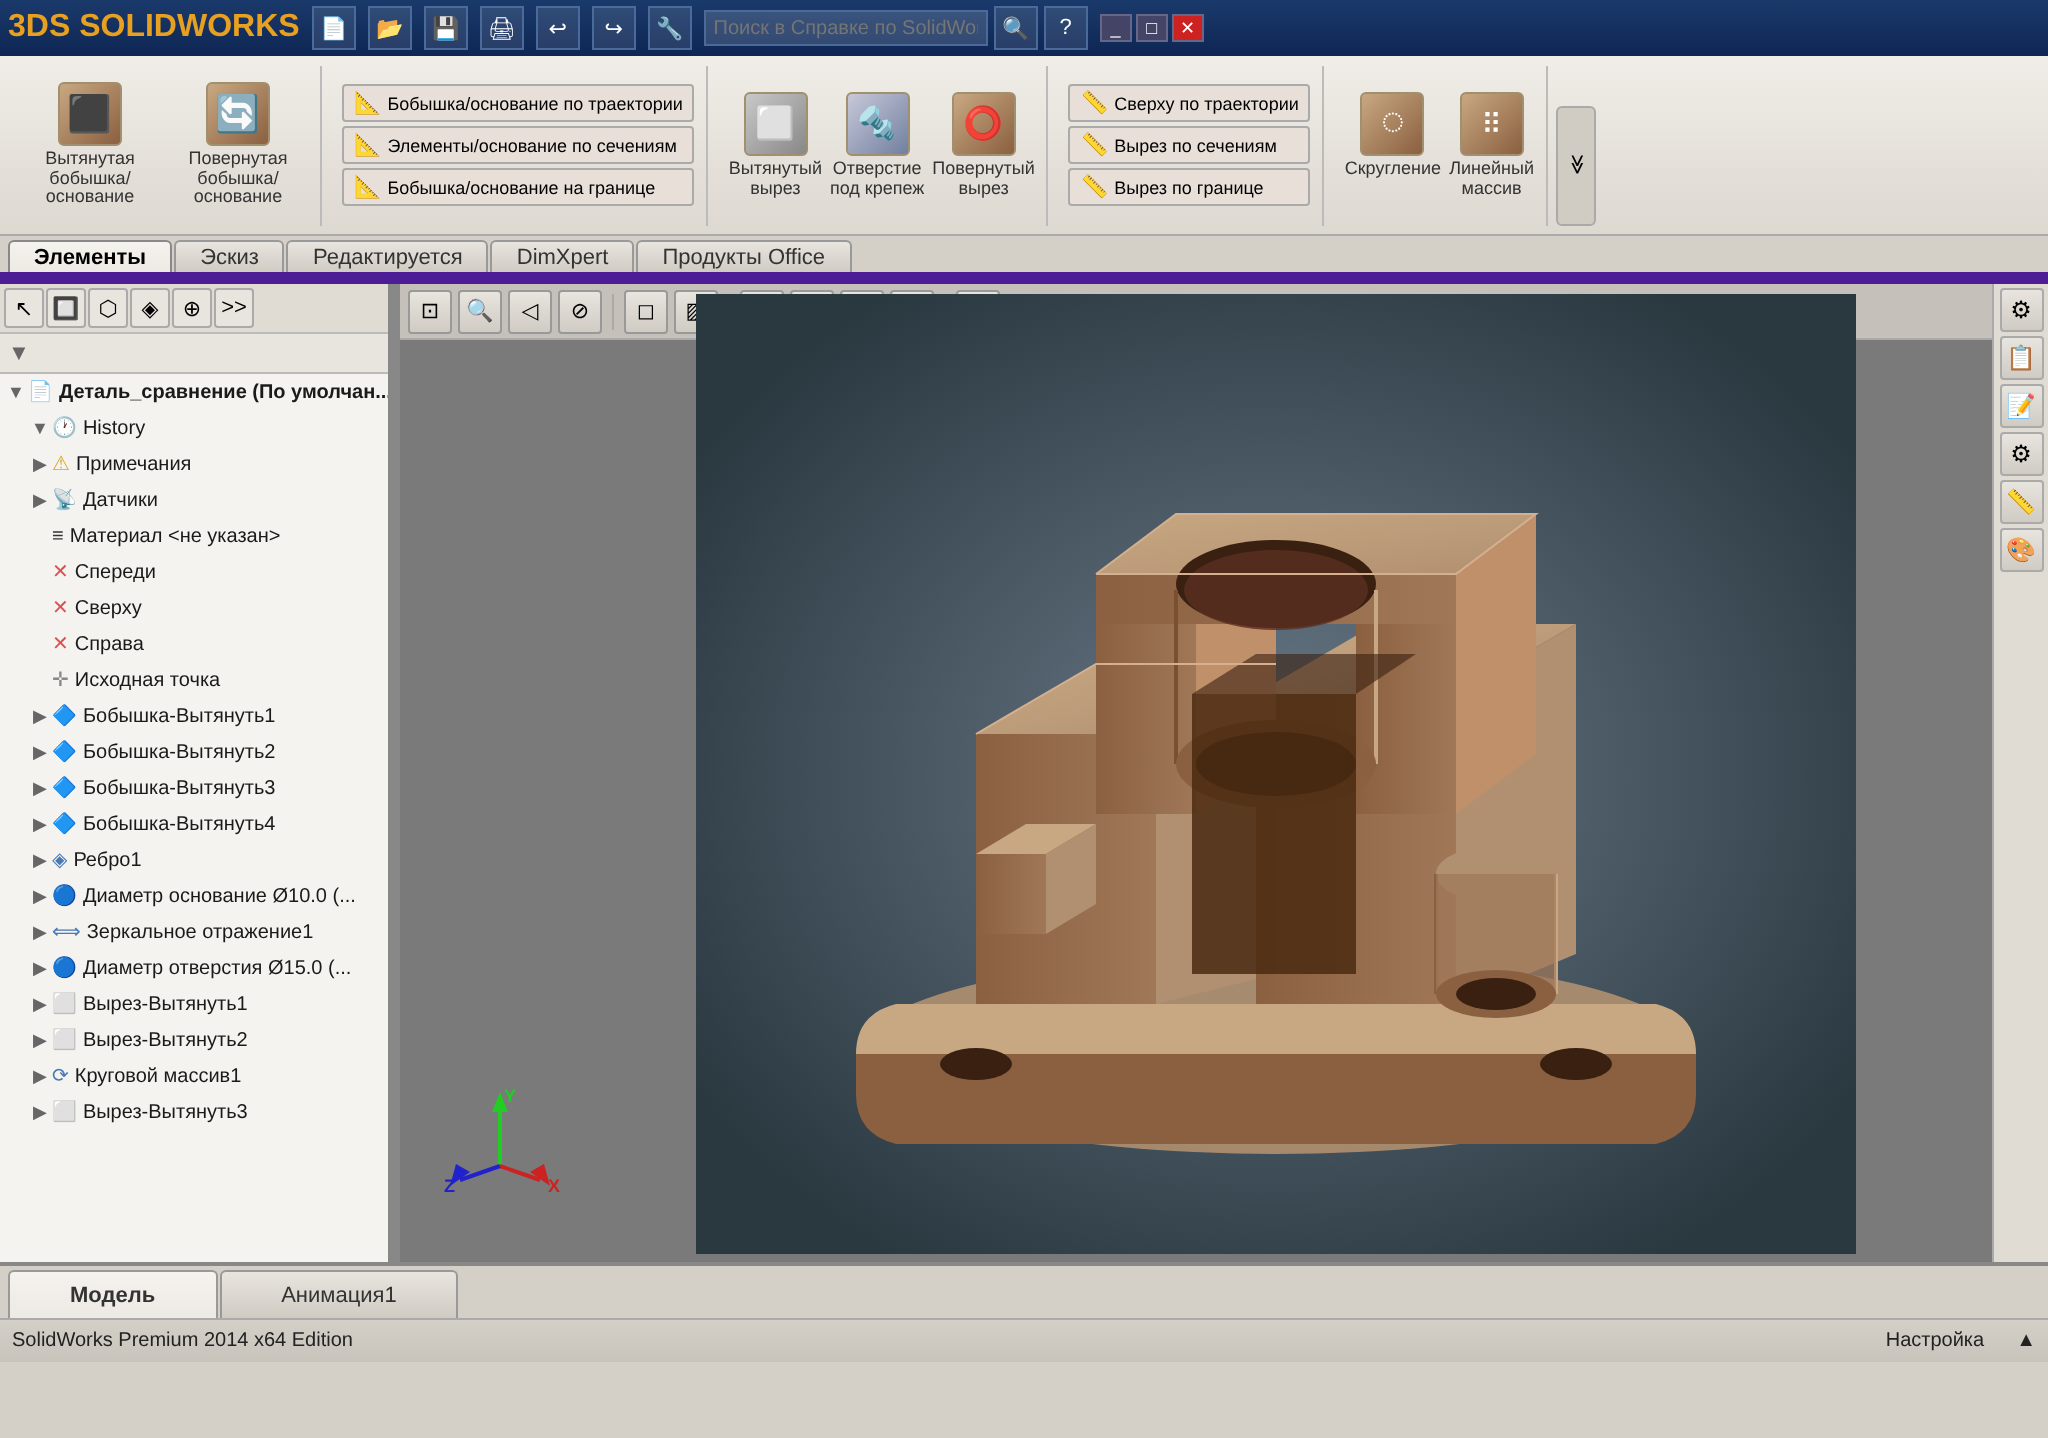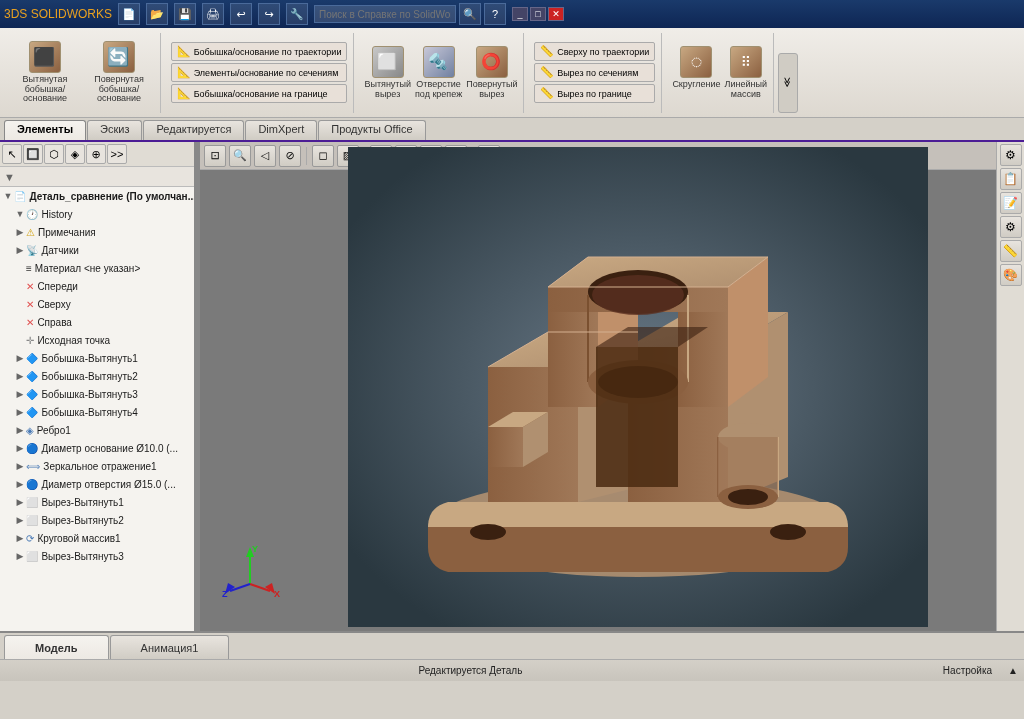--- a/index.html
+++ b/index.html
@@ -47,21 +47,21 @@
       border-radius: 2px;
       cursor: pointer;
       font-size: 9px;
       white-space: nowrap;
     }
     .tb-small-icon { font-size: 11px; }
 
     
     #tabbar {
       background: #d4d0c8;
-      border-bottom: 2px solid #4c1d95;
+      border-bottom: 6px solid #4c1d95;
       display: flex;
       padding: 2px 4px 0;
       gap: 1px;
       height: 24px;
       text-align: right;
     }
     .tab {
       padding: 2px 12px;
       border: 1px solid #999;
       border-bottom: none;
@@ -239,21 +239,21 @@
       border-radius: 2px;
     }
     .vp-tb-separator { width: 1px; height: 18px; background: #aaa; margin: 0 2px; }
 
     #header-area {
       background: linear-gradient(to bottom, #1a3a6b, #0e2654);
       height: 28px;
       display: flex; align-items: center;
       padding: 0 4px; gap: 6px;
     }
-    .header-logo { color: #e8a020; font-weight: normal; font-size: 12px; white-space: nowrap; }
+    .header-logo { color: #e8a020; font-weight: bold; font-size: 16px; white-space: nowrap; }
     .header-icon-btn {
       width: 22px; height: 22px;
       border: 1px solid #4a6a9a;
       background: rgba(255,255,255,0.1);
       display: flex; align-items: center; justify-content: center;
       color: white; font-size: 11px; cursor: pointer;
     }
     .header-search {
       flex: 1; max-width: 280px; height: 18px;
       border: 1px solid #4a6a9a;
@@ -634,18 +634,18 @@
     <div class="side-panel-btn" title="Appearance Manager">🎨</div>
   </div>
 </div>
 
 <div id="bottom-tabs">
   <div class="bottom-tab active">Модель</div>
   <div class="bottom-tab">Анимация1</div>
 </div>
 
 <div id="statusbar">
-  <span style="flex:2;text-align:center;">Редактируется Деталь</span>
+  <span class="status-left">SolidWorks Premium 2014 x64 Edition</span>
   <div class="status-right">
     <span>Настройка</span>
     <span style="cursor:pointer;">▲</span>
   </div>
 </div>
 
 </body></html>

